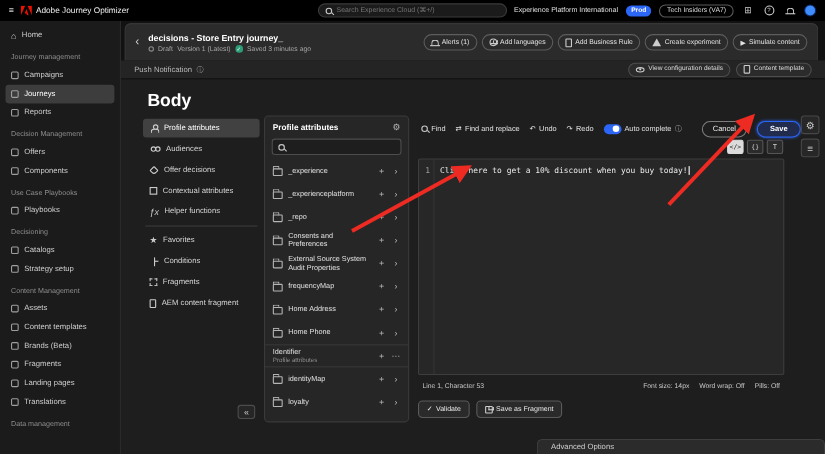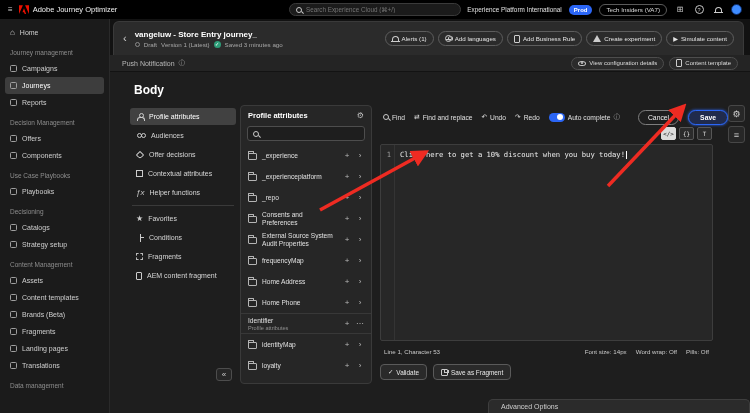--- a/index.html
+++ b/index.html
@@ -63,21 +63,21 @@
 
   
   .pushbar { position:absolute; left:110px; top:55px; right:0; height:17px; background:#242424;
              border-bottom:1px solid #131313; display:flex; align-items:center; gap:4px;
              padding:0 12px; font-size:7px; color:#b9b9b9; z-index:6; }
   .push-actions { margin-left:auto; display:flex; gap:5px; }
   .pbtn { height:13px; border:1px solid #4d4d4d; border-radius:7px; background:#2b2b2b;
           display:flex; align-items:center; gap:3px; padding:0 6px; font-size:6px; color:#ddd;
           white-space:nowrap; }
 
-  .body-title { position:absolute; left:134px; top:83px; font-size:12px; font-weight:bold; color:#fff; }
+  .body-title { position:absolute; left:134px; top:83px; font-size:16px; font-weight:bold; color:#fff; }
 
   
   .palette { position:absolute; left:130px; top:108px; width:106px; }
   .pal-item { height:17px; display:flex; align-items:center; gap:5px; padding:0 6px;
               border-radius:3px; font-size:7px; color:#d6d6d6; margin-bottom:2px; }
   .pal-item.sel { background:#414141; color:#fff; }
   .pal-divider { height:1px; background:#3a3a3a; margin:4px 2px; }
   .collapse-btn { position:absolute; left:216px; top:368px; width:16px; height:13px;
                   border:1px solid #4d4d4d; border-radius:3px; background:#262626; color:#ccc;
                   font-size:8px; display:flex; align-items:center; justify-content:center; }
@@ -307,21 +307,21 @@
       <span>Data management</span>
     </div>
 </nav>
 
 <div class="main-bg"></div>
 <div class="content-bg"></div>
 
 <div class="jcard">
   <button class="back">‹</button>
   <div class="jmeta">
-    <div class="jtitle">vangeluw - Store Entry journey_</div>
+    <div class="jtitle">decisions - Store Entry journey_</div>
     <div class="jstatus">
       <span class="sdot"></span>
       <span>Draft</span>
       <span>Version 1 (Latest)</span>
       <span class="gcheck">
           <span>✓</span>
         </span>
       <span>Saved 3 minutes ago</span>
     </div>
   </div>

